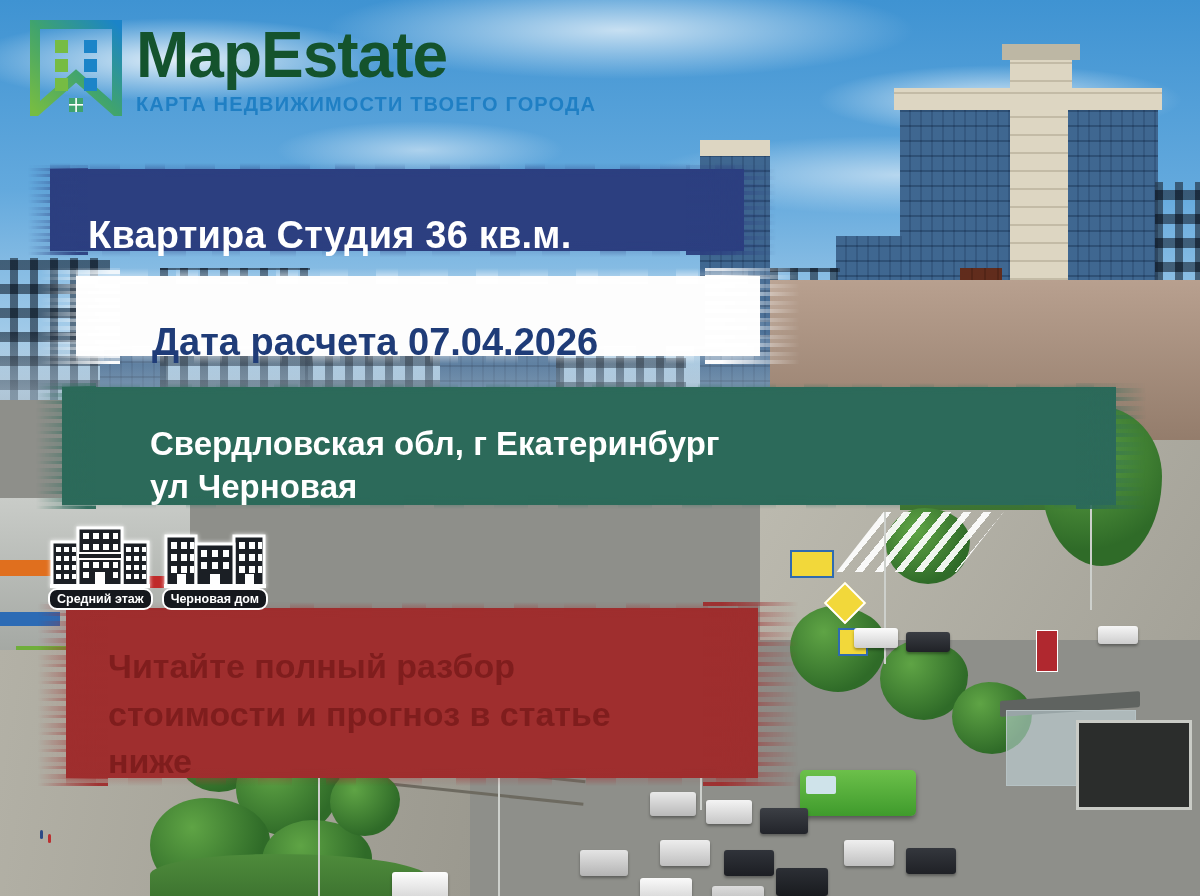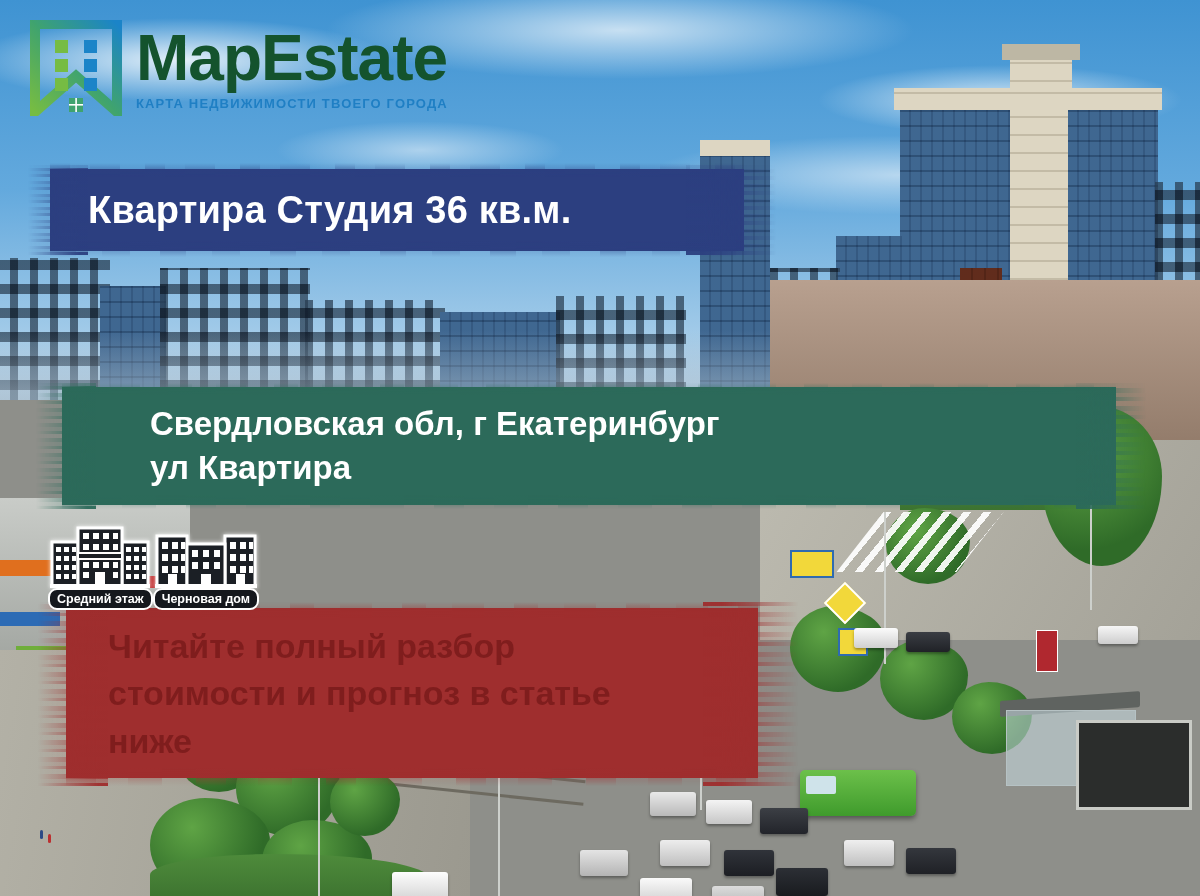--- a/index.html
+++ b/index.html
@@ -70,21 +70,21 @@
   .car{position:absolute;border-radius:3px;box-shadow:0 2px 3px rgba(0,0,0,.35);}
   .bus{position:absolute;border-radius:5px;background:linear-gradient(#6cc04a,#3f9b2c);box-shadow:0 3px 5px rgba(0,0,0,.4);}
   .person{position:absolute;width:3px;height:9px;border-radius:2px;}
   .pole{position:absolute;width:2px;background:#cdd0cc;}
   .shelter{position:absolute;background:#5f6360;border-radius:2px;}
   .screenbb{position:absolute;background:#2b2d2c;border:3px solid #c9cbc6;}
 
   
   .brush{
     position:absolute;
-    display:flex;align-items:center;
+    display:flex;align-items:flex-end;
   }
 
   .banner-text{position:relative;z-index:3;}
 
   
   #blue-banner{left:28px;top:163px;width:748px;height:94px;}
   #blue-banner .fill{
     position:absolute;left:22px;top:6px;right:32px;bottom:6px;
     background:#2c3f80;
   }
@@ -239,24 +239,24 @@
   }
   #red-banner .banner-text{
     margin-left:70px;font-size:34px;font-weight:bold;color:#7f1d1d;line-height:1.4;
   }
 
   
   #logo{position:absolute;left:30px;top:20px;display:flex;align-items:center;gap:14px;z-index:6;}
   #logo .mark{width:92px;height:96px;flex:0 0 auto;}
   #logo .wordmark{display:flex;flex-direction:column;line-height:1;}
   #logo .brand{font-size:64px;font-weight:bold;color:#14532d;letter-spacing:-1px;}
-  #logo .tag{font-size:13px;font-weight:bold;color:#1f7fc4;letter-spacing:1.15px;margin-top:7px;}
-
-  
-  #features{position:absolute;left:48px;top:520px;z-index:5;display:flex;align-items:flex-end;gap:0;}
+  #logo .tag{font-size:20px;font-weight:bold;color:#1f7fc4;letter-spacing:1.15px;margin-top:7px;}
+
+  
+  #features{position:absolute;left:48px;top:520px;z-index:5;display:flex;align-items:flex-end;gap:9px;}
   .feature{position:relative;display:flex;flex-direction:column;align-items:center;width:auto;}
   .feature .ico{filter:drop-shadow(0 0 2px rgba(255,255,255,.9));}
   .feature .cap{
     margin-top:-6px;
     background:#15181d;color:#fff;border:2px solid #fff;border-radius:9px;
     font-size:12.5px;font-weight:bold;padding:2px 7px;white-space:nowrap;
     position:relative;z-index:2;
   }
   .feature.big .cap{background:transparent;border:none;color:#fff;font-size:19px;
     text-shadow:-2px -2px 0 #1d2630,2px -2px 0 #1d2630,-2px 2px 0 #1d2630,2px 2px 0 #1d2630,
@@ -409,30 +409,38 @@
 
   <div class="brush" id="blue-banner">
     <div class="fill"></div>
     <div class="fr-l"></div>
     <div class="fr-r"></div>
     <div class="fr-t"></div>
     <div class="fr-b"></div>
     <div class="banner-text">Квартира Студия 36 кв.м.</div>
   </div>
 
+  <div class="brush" id="white-banner">
+    <div class="fill"></div>
+    <div class="fr-l"></div>
+    <div class="fr-r"></div>
+    <div class="fr-t"></div>
+    <div class="fr-b"></div>
+    <div class="banner-text">Дата расчета 07.04.2026</div>
+  </div>
 
   <div class="brush" id="green-banner">
     <div class="fill"></div>
     <div class="fr-l"></div>
     <div class="fr-r"></div>
     <div class="fr-t"></div>
     <div class="fr-b"></div>
     <div class="banner-text">
       <div>Свердловская обл, г Екатеринбург</div>
-      <div>ул Квартира</div>
+      <div>ул Черновая</div>
     </div>
   </div>
 
   <div id="features">
 
     <div class="feature">
       <svg class="ico" width="104" height="74" viewBox="0 0 104 74">
         <g stroke="#ffffff" stroke-width="3" fill="#1b1f25">
           <rect x="4" y="22" width="26" height="44"></rect>
           <rect x="74" y="22" width="26" height="44"></rect>

